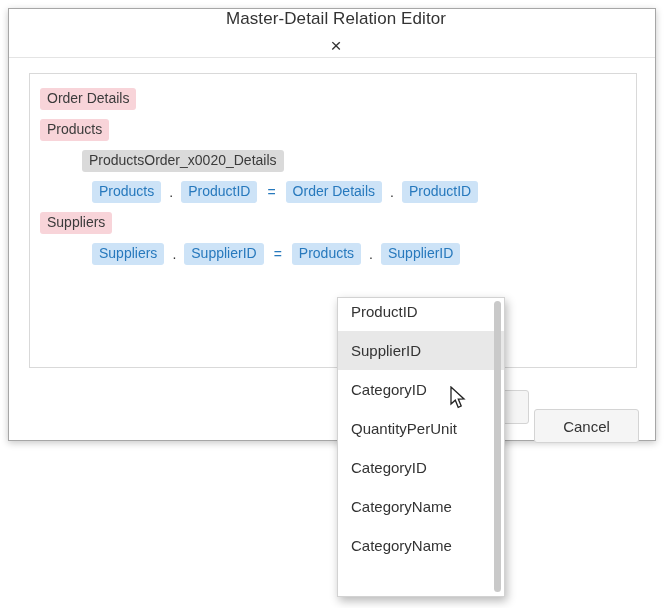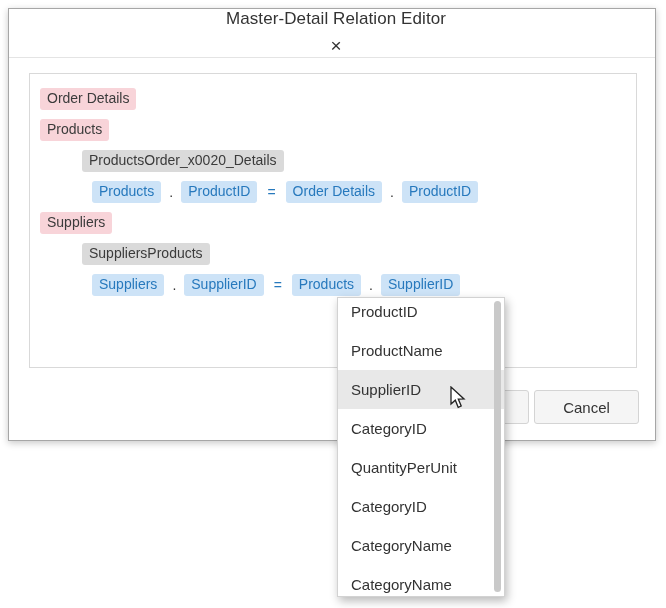--- a/index.html
+++ b/index.html
@@ -47,21 +47,21 @@
   .sep.eqs { color:var(--blue-tx); margin:0 10px; }
 
   
   .btn {
     position:absolute; height:34px; width:105px; box-sizing:border-box;
     background:#f5f5f5; border:1px solid #d4d4d4; border-radius:3px;
     font-size:15px; color:#333; display:flex; align-items:center; justify-content:center;
     cursor:pointer; font-family:"Liberation Sans", sans-serif;
   }
   .btn-ok     { left:415px; top:381px; z-index:1; }
-  .btn-cancel { left:525px; top:381px; }
+  .btn-cancel { left:525px; top:400px; }
 
   
   .dropdown {
     position:absolute; left:337px; top:297px; width:168px; height:300px;
     background:#fff; border:1px solid #d2d2d2; box-sizing:border-box;
     box-shadow:2px 4px 9px rgba(0,0,0,0.28); z-index:10; overflow:hidden;
   }
   .dd-inner { margin-top:-6px; }
   .dd-item {
     height:39px; display:flex; align-items:center; padding-left:13px;
@@ -107,23 +107,20 @@
       <span class="sep eqs">=</span>
       <span class="badge blue">Order Details</span>
       <span class="sep">.</span>
       <span class="badge blue">ProductID</span>
     </div>
 
     <div class="t-row">
       <span class="badge pink">Suppliers</span>
     </div>
 
-    <div class="t-row ind-1">
-      <span class="badge gray">SuppliersProducts</span>
-    </div>
 
     <div class="t-row ind-2">
       <span class="badge blue">Suppliers</span>
       <span class="sep">.</span>
       <span class="badge blue">SupplierID</span>
       <span class="sep eqs">=</span>
       <span class="badge blue">Products</span>
       <span class="sep">.</span>
       <span class="badge blue">SupplierID</span>
     </div>
@@ -131,21 +128,20 @@
   </div>
 
   <div class="btn btn-ok"></div>
   <div class="btn btn-cancel">Cancel</div>
 
 </div>
 
 <div class="dropdown">
   <div class="dd-inner">
     <div class="dd-item">ProductID</div>
-    <div class="dd-item">ProductName</div>
     <div class="dd-item selected">SupplierID</div>
     <div class="dd-item">CategoryID</div>
     <div class="dd-item">QuantityPerUnit</div>
     <div class="dd-item">CategoryID</div>
     <div class="dd-item">CategoryName</div>
     <div class="dd-item">CategoryName</div>
   </div>
   <div class="dd-scrollbar"></div>
 </div>
 

